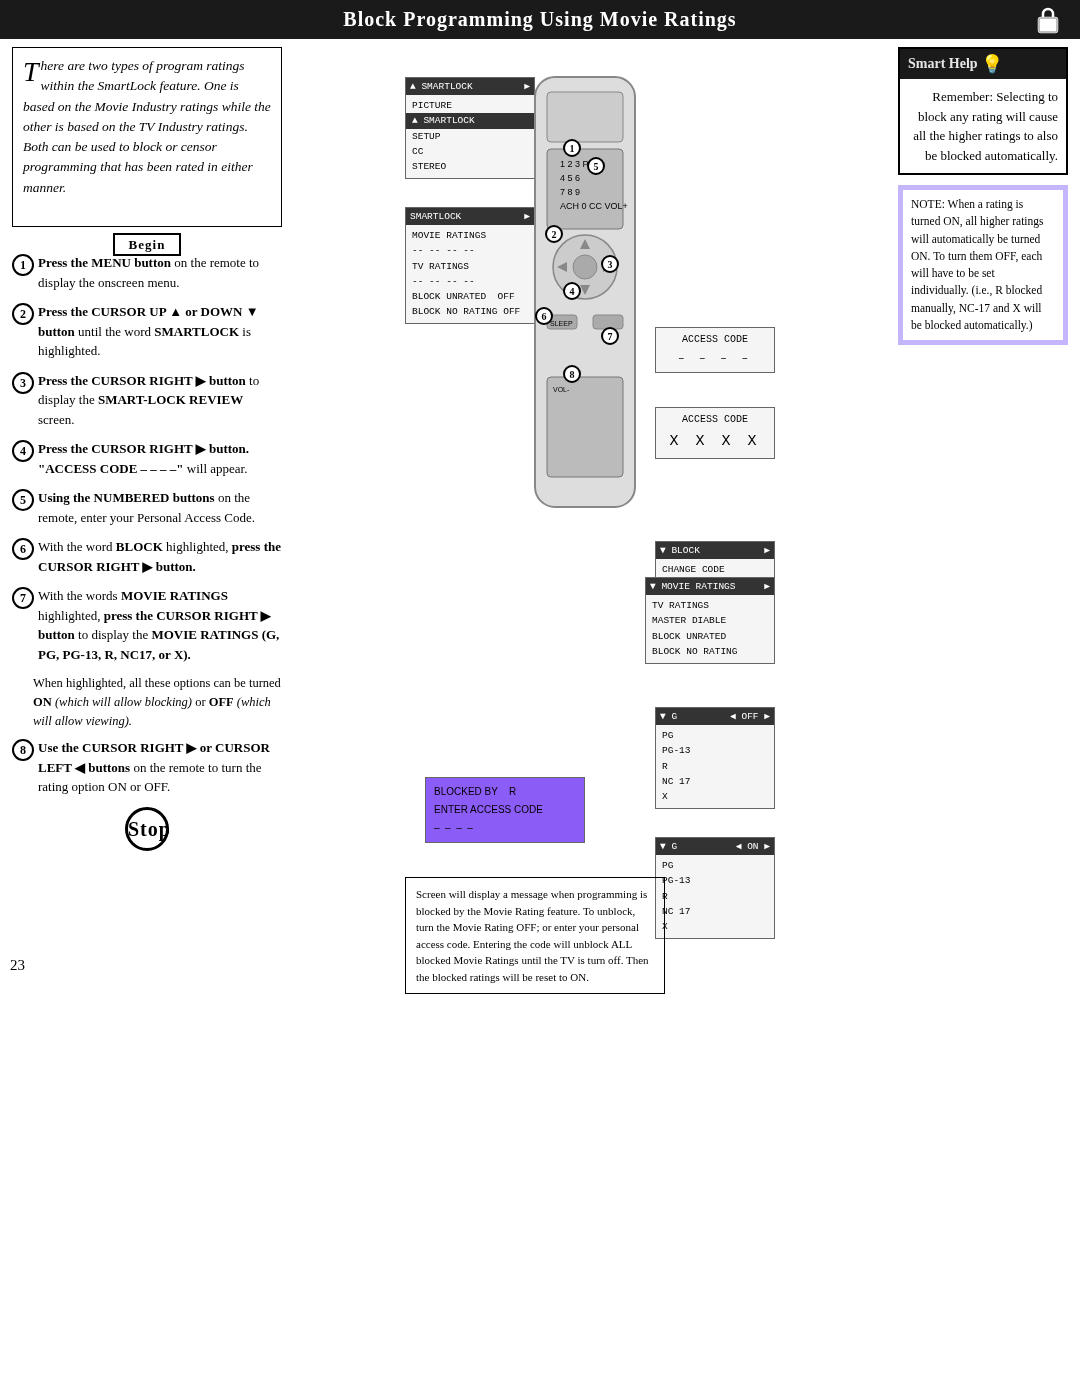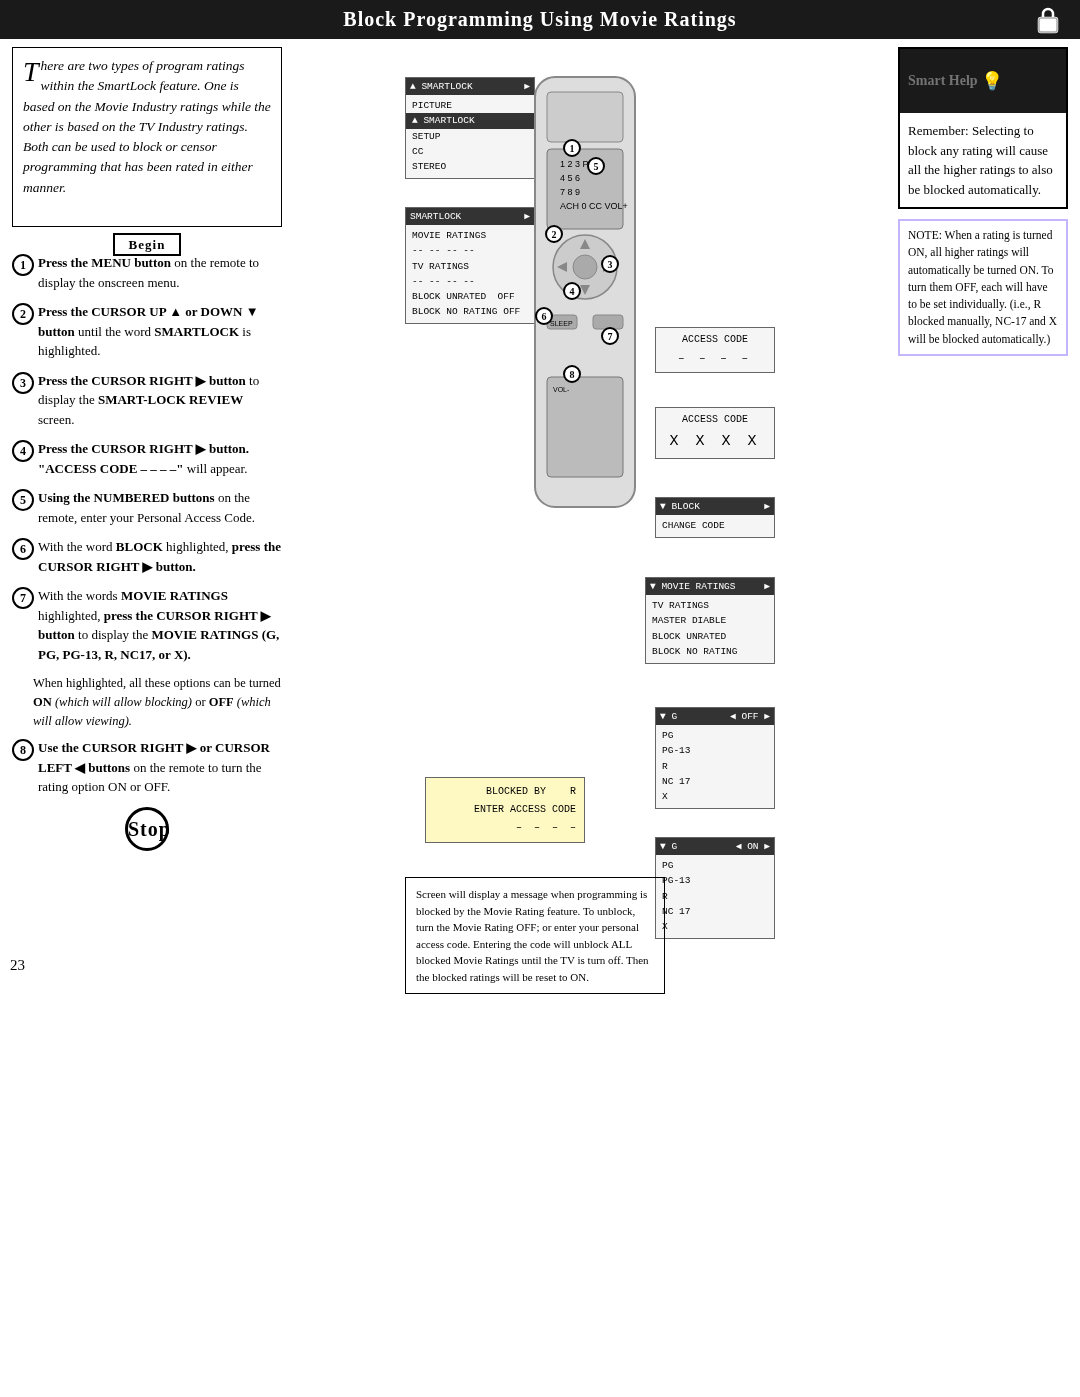--- a/index.html
+++ b/index.html
@@ -139,42 +139,43 @@
       width: 170px;
       flex-shrink: 0;
     }
 
     .smart-help-box {
       border: 2px solid #000;
       margin-bottom: 10px;
     }
     .smart-help-header {
       background: #1a1a1a;
-      color: #737373;
-      padding: 21px 8px;
+      color: #e5e5e5;
+      padding: 4px 8px;
       font-size: 14px;
       font-weight: bold;
       display: flex;
       align-items: center;
       gap: 4px;
     }
     .smart-help-body {
       padding: 8px;
       font-size: 13px;
       line-height: 1.5;
+      text-align: right;
     }
     .bulb-icon {
       font-size: 18px;
     }
 
     .right-note {
       font-size: 11.5px;
       line-height: 1.5;
       margin-top: 10px;
-      border: 2px solid #c4b5fd;
+      border: 5px solid #c4b5fd;
       padding: 6px 8px;
     }
 
     
     .page-number {
       text-align: left;
       padding: 10px;
       font-size: 15px;
     }
 
@@ -210,26 +211,26 @@
     }
 
     .layout-outer {
       display: flex;
       padding: 8px 12px 0 12px;
       gap: 8px;
     }
 
     .bottom-screen-box {
       border: 1.5px solid #666;
-      background: #fef9c3;
+      background: #8b5cf6;
       padding: 5px 8px;
-      font-family: Liberation Mono, monospace;
+      font-family: Liberation Sans, sans-serif;
       font-size: 10px;
       line-height: 1.8;
-      text-align: right;
+      text-align: left;
       min-width: 160px;
     }
   </style>
 </head>
 <body>
 
 <div class="page-header">
   <span>Block Programming Using Movie Ratings</span>
   
   <svg class="lock-icon" viewBox="0 0 24 30" fill="none" stroke="#fff" stroke-width="2.5">
@@ -411,21 +412,21 @@
       </div>
 
       <div style="position:absolute; right:0; top:360px;">
         <div class="screen-box" style="min-width:120px; text-align:center;">
           <div style="font-size:10px; margin-bottom:2px;">ACCESS CODE</div>
           <div style="font-size:15px; letter-spacing:4px;">X X X X</div>
         </div>
       </div>
 
       <div style="position:absolute; right:0; top:450px;">
-        <div class="screen-box" style="min-width:120px;">
+        <div class="screen-box" style="min-width:120px;margin-top:44px;">
           <div class="s-header">
             <span>▼ BLOCK</span>
             <span>▶</span>
           </div>
           <div>CHANGE CODE</div>
         </div>
       </div>
 
       <div style="position:absolute; right:0; top:530px;">
         <div class="screen-box" style="min-width:130px;">

